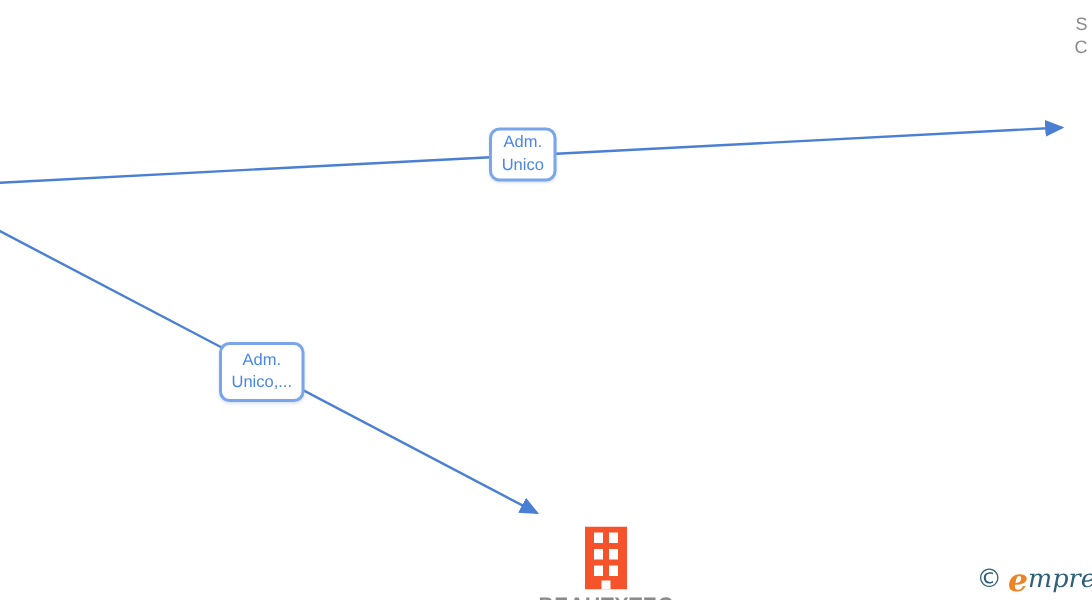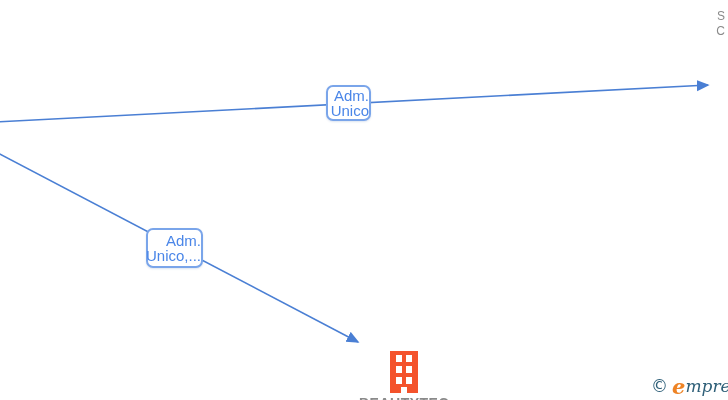--- a/index.html
+++ b/index.html
@@ -21,29 +21,28 @@
     width: 728px; height: 400px;
     z-index: 1;
   }
   .edge-label-box {
     position: absolute;
     z-index: 2;
     background: #ffffff;
     border: 2px solid #7aa5ea;
     border-radius: 7px;
     color: #4a86e8;
-    font-size: 15px;
+    font-size: 11px;
     line-height: 15px;
     text-align: center;
     display: flex;
     flex-direction: column;
     justify-content: center;
     box-shadow: 0 1px 2px rgba(120,150,200,0.25);
     cursor: pointer;
-    align-items: flex-end;
   }
   #edge-label-1 {
     left: 326px; top: 85px;
     width: 41px; height: 32px;
   }
   #edge-label-2 {
     left: 146px; top: 228px;
     width: 53px; height: 36px;
   }
   #person-label {

